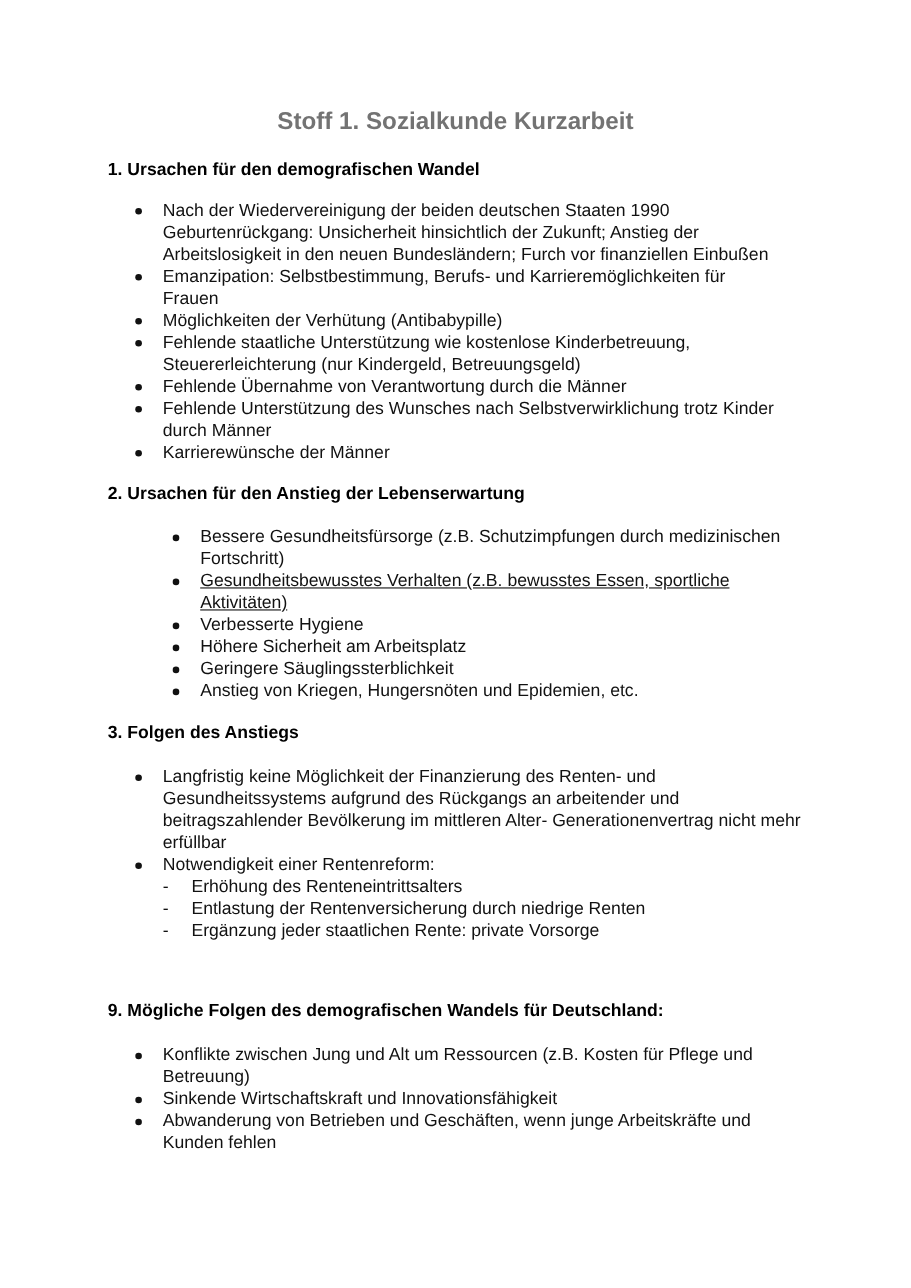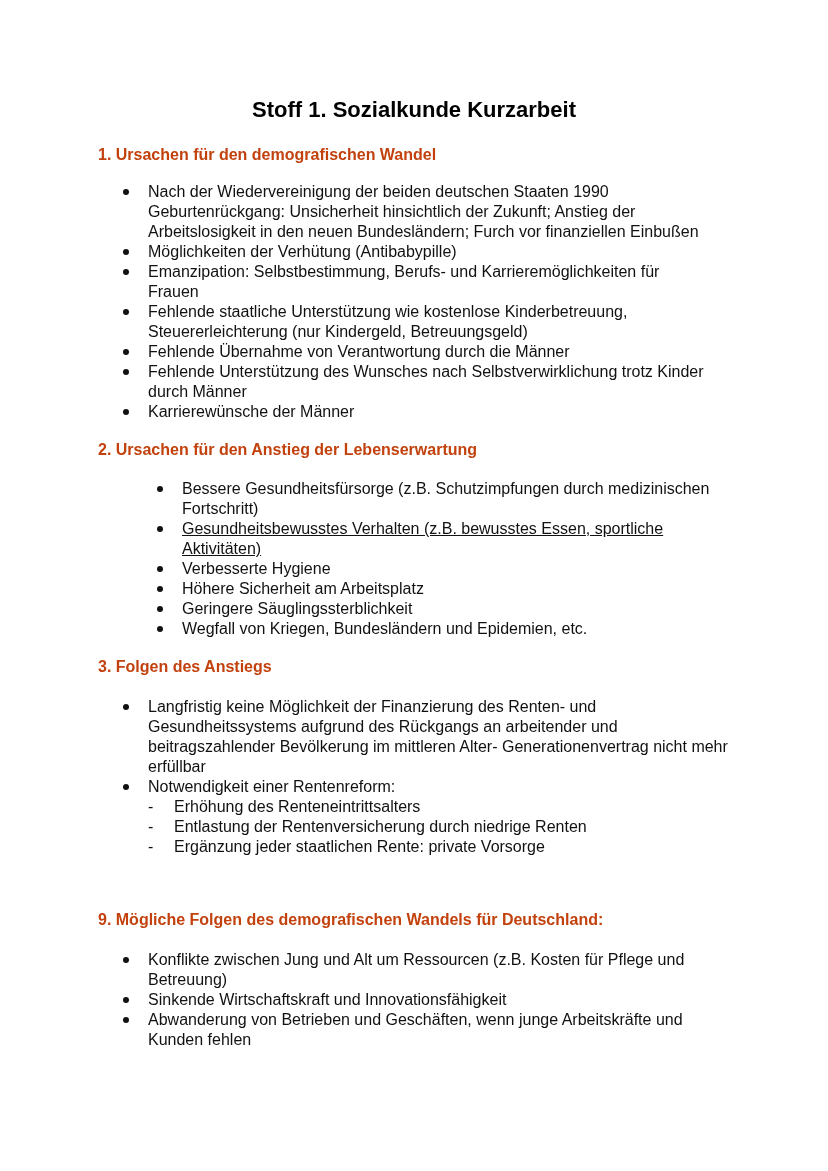--- a/index.html
+++ b/index.html
@@ -23,30 +23,30 @@
       height: 1171px;
     }
     .title {
       position: absolute;
       left: 0;
       width: 828px;
       top: 97px;
       text-align: center;
       font-size: 22px;
       font-weight: bold;
-      color: #000000;
+      color: #737373;
       letter-spacing: 0px;
       line-height: 26px;
     }
     .section-heading {
       position: absolute;
       left: 98px;
       font-size: 16px;
       font-weight: bold;
-      color: #c2410c;
+      color: #000000;
       line-height: 20px;
       white-space: nowrap;
     }
     .list {
       position: absolute;
       left: 0;
       width: 828px;
       margin: 0;
       padding: 0;
       list-style: none;
@@ -98,25 +98,25 @@
   <h1 class="title" style="margin:0;">Stoff 1. Sozialkunde Kurzarbeit</h1>
 
   <div class="section-heading" style="top:145px;">1. Ursachen für den demografischen Wandel</div>
   <ul class="list" style="top:182px;">
     <li class="item">
         <span class="bullet"></span>
         <span class="item-text" style="padding-right:0; width:590px;">Nach der Wiedervereinigung der beiden deutschen Staaten 1990 Geburtenrückgang: Unsicherheit hinsichtlich der Zukunft; Anstieg der Arbeitslosigkeit in den neuen Bundesländern; Furch vor finanziellen Einbußen</span>
       </li>
     <li class="item">
         <span class="bullet"></span>
-        <span class="item-text">Möglichkeiten der Verhütung (Antibabypille)</span>
+        <span class="item-text" style="width:560px;">Emanzipation: Selbstbestimmung, Berufs- und Karrieremöglichkeiten für Frauen</span>
       </li>
     <li class="item">
         <span class="bullet"></span>
-        <span class="item-text" style="width:560px;">Emanzipation: Selbstbestimmung, Berufs- und Karrieremöglichkeiten für Frauen</span>
+        <span class="item-text">Möglichkeiten der Verhütung (Antibabypille)</span>
       </li>
     <li class="item">
         <span class="bullet"></span>
         <span class="item-text" style="width:540px;">Fehlende staatliche Unterstützung wie kostenlose Kinderbetreuung, Steuererleichterung (nur Kindergeld, Betreuungsgeld)</span>
       </li>
     <li class="item">
         <span class="bullet"></span>
         <span class="item-text">Fehlende Übernahme von Verantwortung durch die Männer</span>
       </li>
     <li class="item">
@@ -146,21 +146,21 @@
     <li class="item">
         <span class="bullet"></span>
         <span class="item-text">Höhere Sicherheit am Arbeitsplatz</span>
       </li>
     <li class="item">
         <span class="bullet"></span>
         <span class="item-text">Geringere Säuglingssterblichkeit</span>
       </li>
     <li class="item">
         <span class="bullet"></span>
-        <span class="item-text">Wegfall von Kriegen, Bundesländern und Epidemien, etc.</span>
+        <span class="item-text">Anstieg von Kriegen, Hungersnöten und Epidemien, etc.</span>
       </li>
   </ul>
 
   <div class="section-heading" style="top:657px;text-align:right;">3. Folgen des Anstiegs</div>
   <ul class="list" style="top:697px;">
     <li class="item">
         <span class="bullet"></span>
         <span class="item-text" style="width:580px;">Langfristig keine Möglichkeit der Finanzierung des Renten- und Gesundheitssystems aufgrund des Rückgangs an arbeitender und beitragszahlender Bevölkerung im mittleren Alter- Generationenvertrag nicht mehr erfüllbar</span>
       </li>
     <li class="item">

